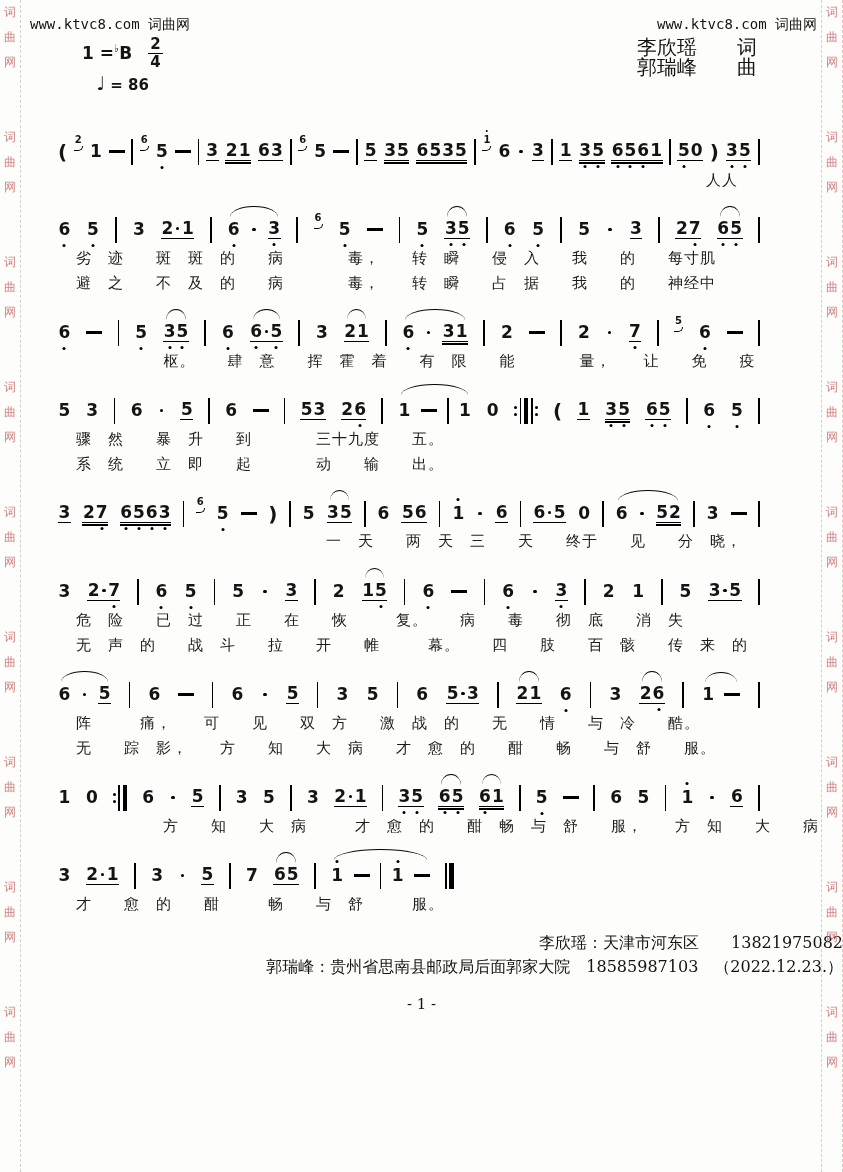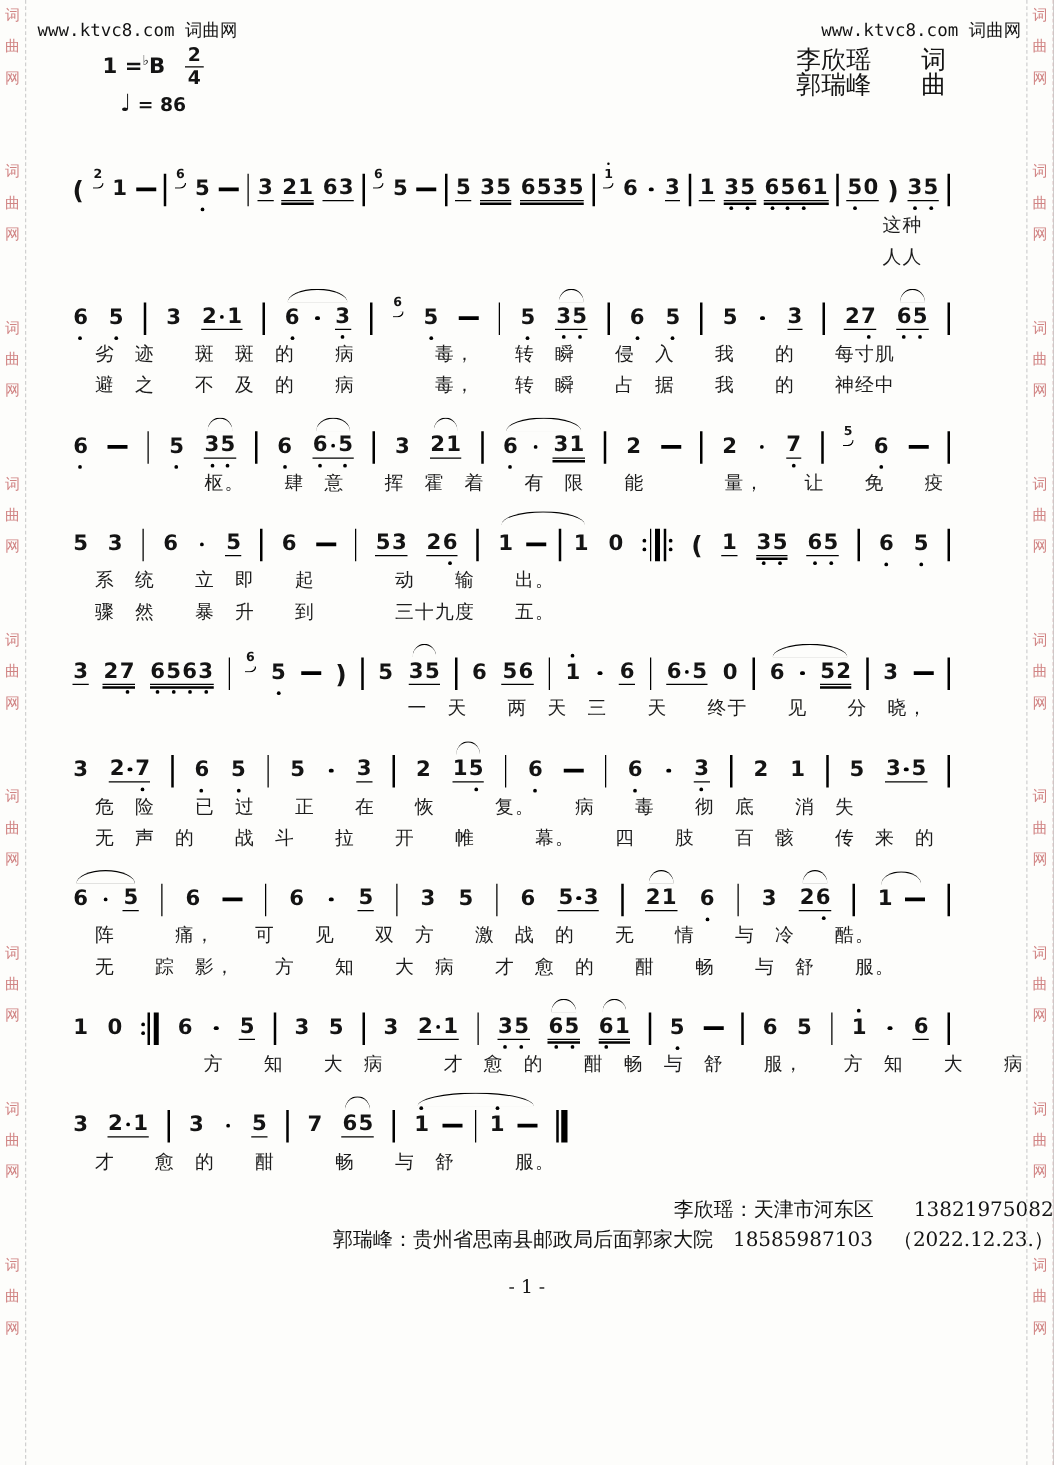--- a/index.html
+++ b/index.html
@@ -275,21 +275,20 @@
             <span class="n">5<span class="db"></span></span>
             <span class="n">0</span>
           </span>
           <span class="paren">)</span>
           <span class="grp u1">
             <span class="n">3<span class="db"></span></span>
             <span class="n">5<span class="db"></span></span>
           </span>
           <span class="bar"></span>
         </div>
-        <div class="lyr" style="padding-left: 648px;">这种</div>
         <div class="lyr" style="padding-left: 648px;">人人</div>
       </div>
       <div class="system">
         <div class="notes">
           <span class="grp">
             <span class="n">6<span class="db"></span></span>
           </span>
           <span class="grp">
             <span class="n">5<span class="db"></span></span>
           </span>
@@ -507,22 +506,22 @@
           </span>
           <span class="bar"></span>
           <span class="grp">
             <span class="n">6<span class="db"></span></span>
           </span>
           <span class="grp">
             <span class="n">5<span class="db"></span></span>
           </span>
           <span class="bar"></span>
         </div>
+        <div class="lyr" style="padding-left: 18px;">骤　然　　暴　升　　到　　　　三十九度　　五。</div>
         <div class="lyr" style="padding-left: 18px;">系　统　　立　即　　起　　　　动　　输　　出。</div>
-        <div class="lyr" style="padding-left: 18px;">骤　然　　暴　升　　到　　　　三十九度　　五。</div>
       </div>
       <div class="system">
         <div class="notes">
           <span class="grp u1">
             <span class="n">3</span>
           </span>
           <span class="grp u2">
             <span class="n">2</span>
             <span class="n">7<span class="db"></span></span>
           </span>

